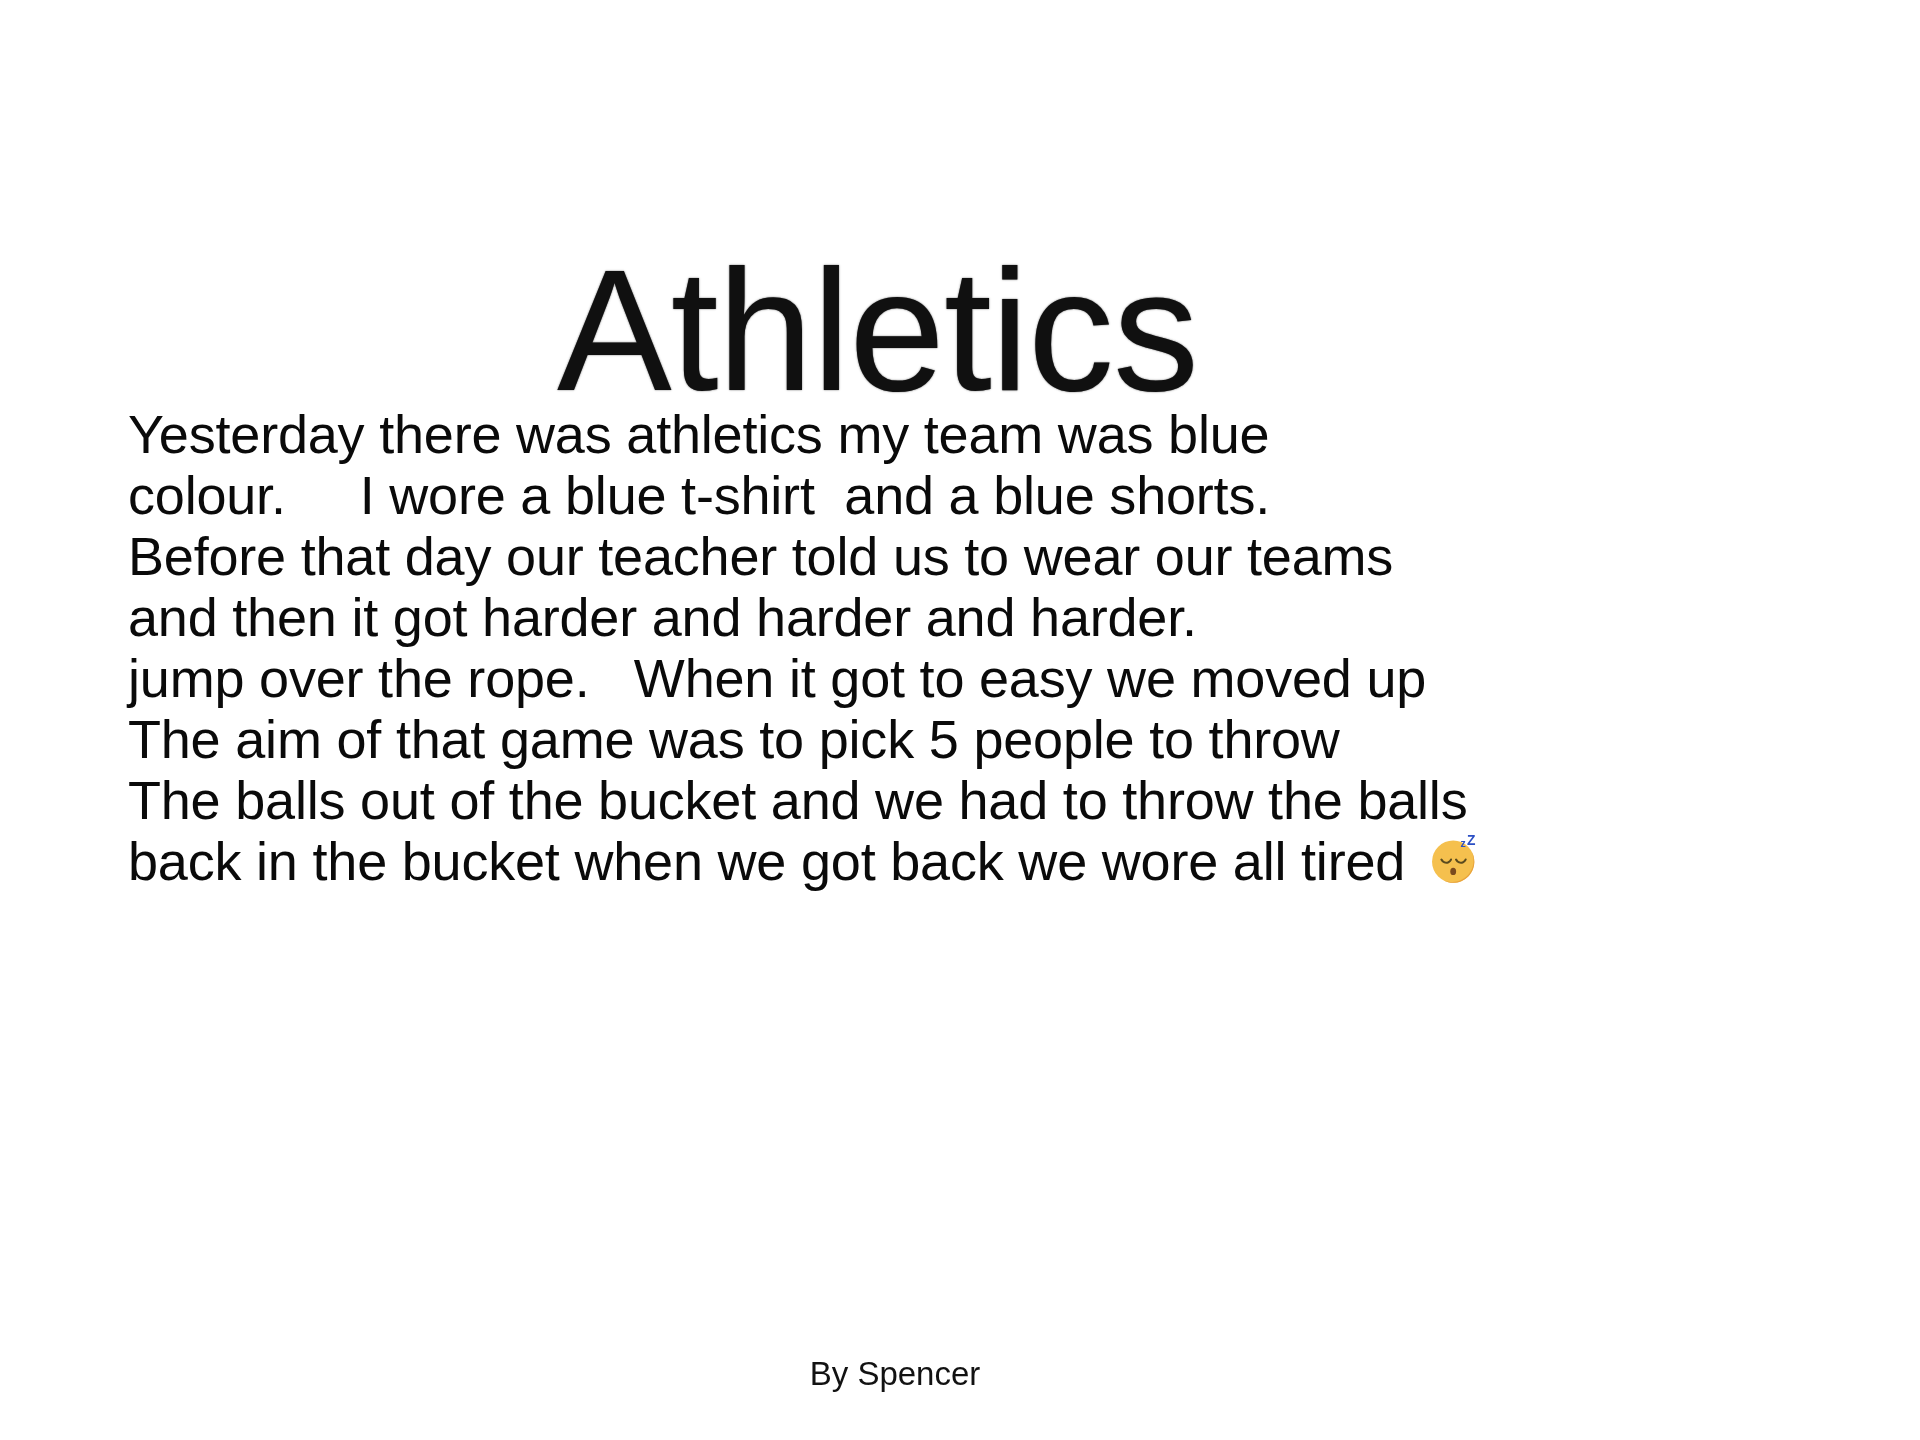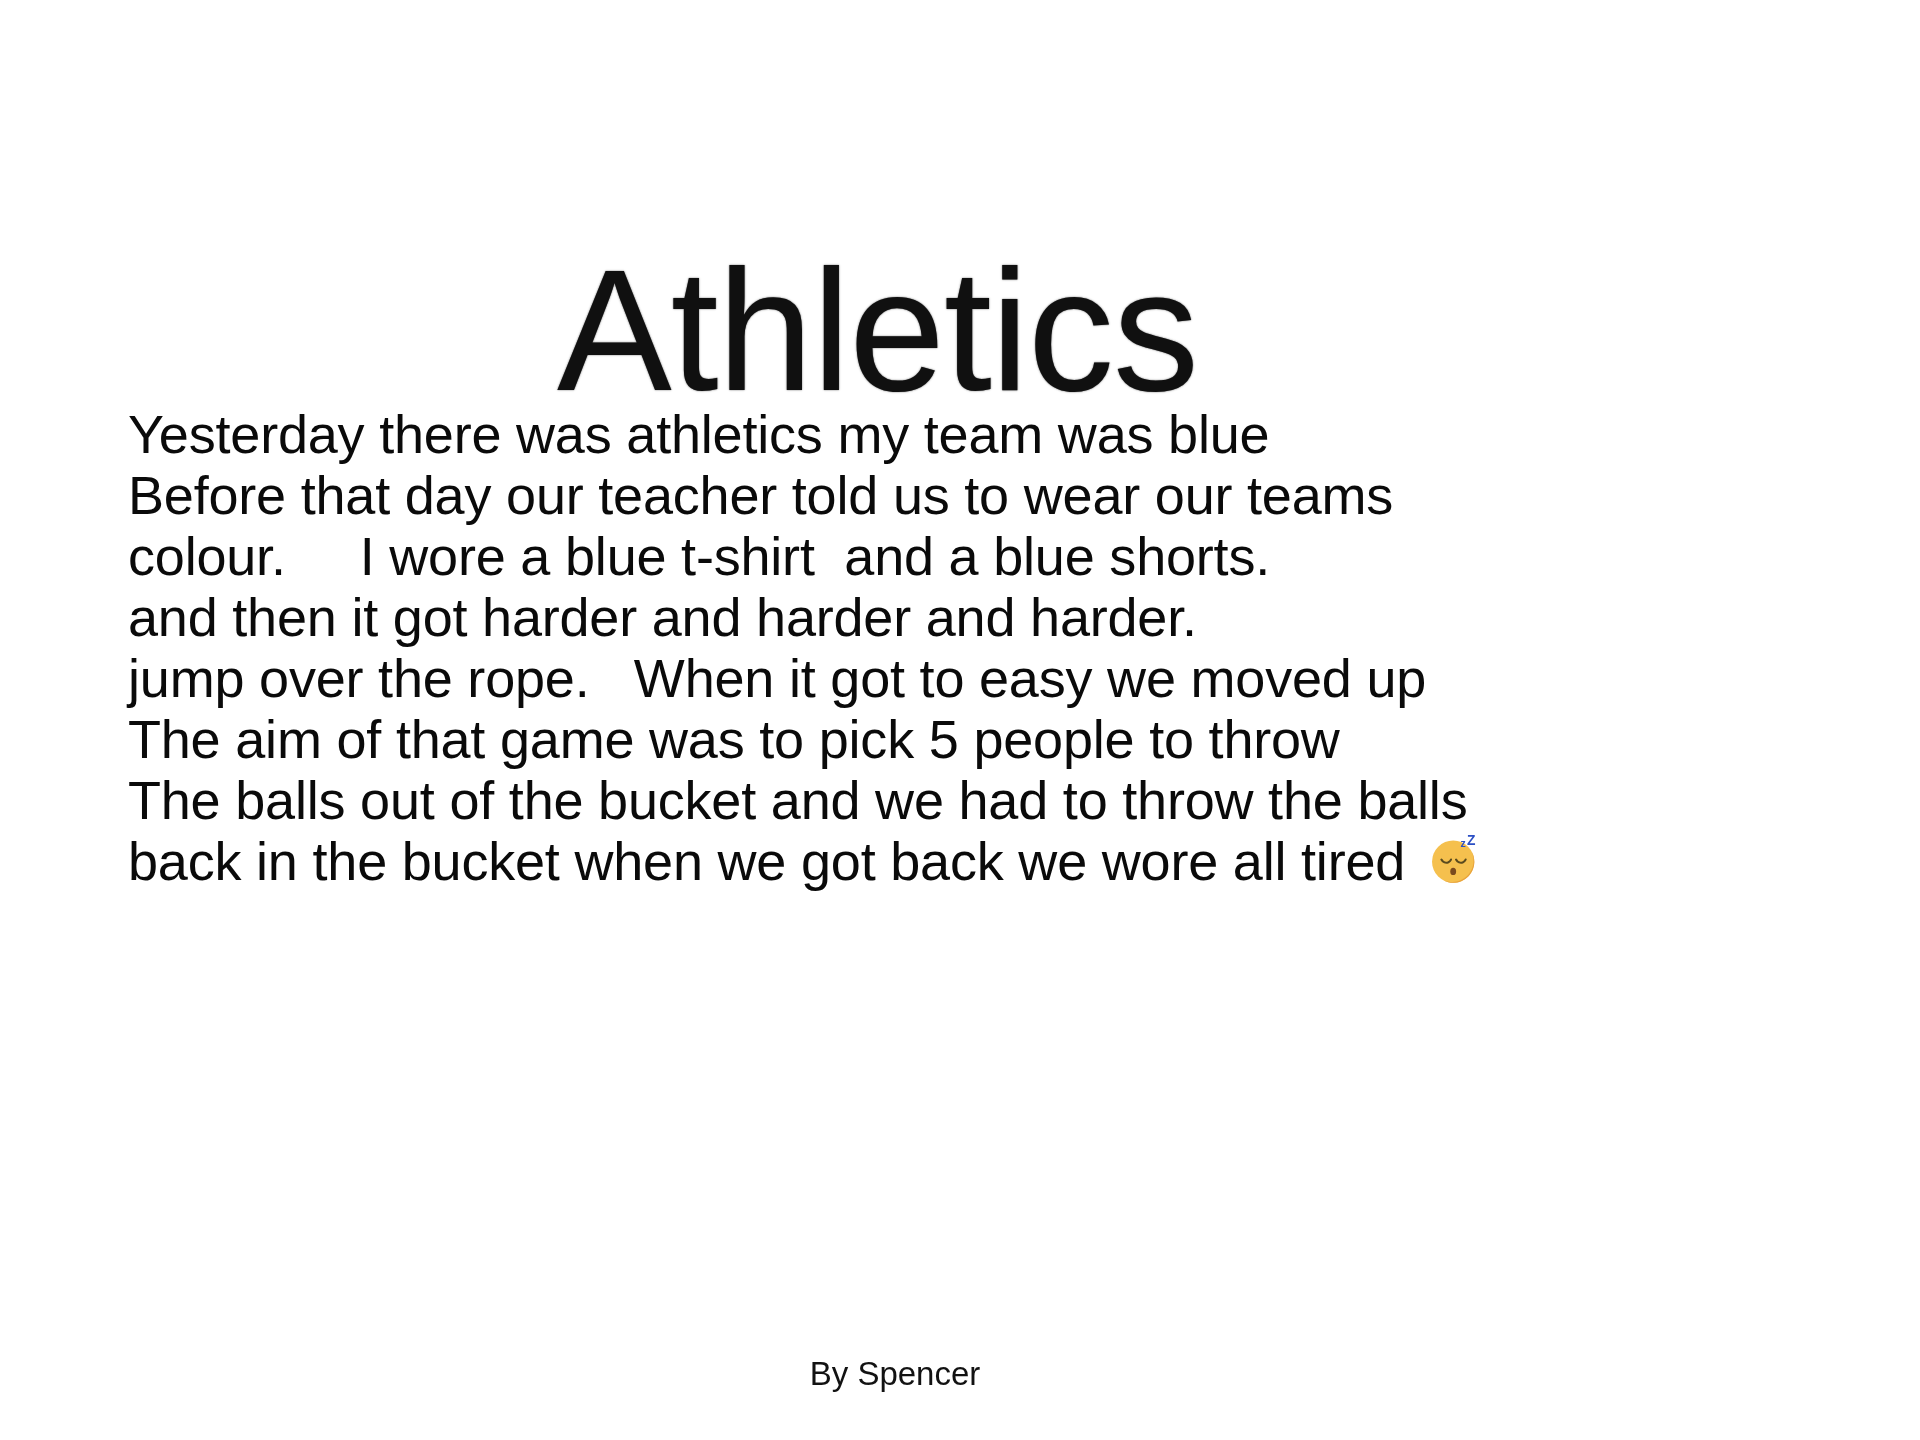--- a/index.html
+++ b/index.html
@@ -90,22 +90,22 @@
 <body>
 
 <div class="page">
 
   <div class="title-wrap">
     <h1 class="title">Athletics</h1>
   </div>
 
   <div class="body-text">
     <div class="line">Yesterday there was athletics my team was blue</div>
+    <div class="line">colour.     I wore a blue t-shirt  and a blue shorts.</div>
     <div class="line">Before that day our teacher told us to wear our teams</div>
-    <div class="line">colour.     I wore a blue t-shirt  and a blue shorts.</div>
     <div class="line">and then it got harder and harder and harder.</div>
     <div class="line">jump over the rope.   When it got to easy we moved up</div>
     <div class="line">The aim of that game was to pick 5 people to throw</div>
     <div class="line">The balls out of the bucket and we had to throw the balls</div>
     <div class="line"><span>back in the bucket when we got back we wore all tired </span><span class="emoji"><svg width="52" height="52" viewBox="0 0 64 64" aria-hidden="true">
         <circle cx="31" cy="34" r="26" fill="#f5c04e"></circle>
         <path d="M31 60c14.4 0 26-11.6 26-26 0-4.2-1-8.1-2.8-11.6C55.3 25.8 56 29.3 56 33c0 14.4-11.6 26-26 26-3.7 0-7.2-.8-10.4-2.2C23.1 59 26.9 60 31 60z" fill="#e8a33d"></path>
         <path d="M16.5 31.5c1.6 3.2 5.4 4.6 8.6 3.2 1.5-.7 2.6-1.8 3.2-3.2" fill="none" stroke="#5a4a1e" stroke-width="2.6" stroke-linecap="round"></path>
         <path d="M34.5 31.5c1.6 3.2 5.4 4.6 8.6 3.2 1.5-.7 2.6-1.8 3.2-3.2" fill="none" stroke="#5a4a1e" stroke-width="2.6" stroke-linecap="round"></path>
         <ellipse cx="31" cy="46" rx="3.6" ry="4.6" fill="#7a4a1e"></ellipse>

